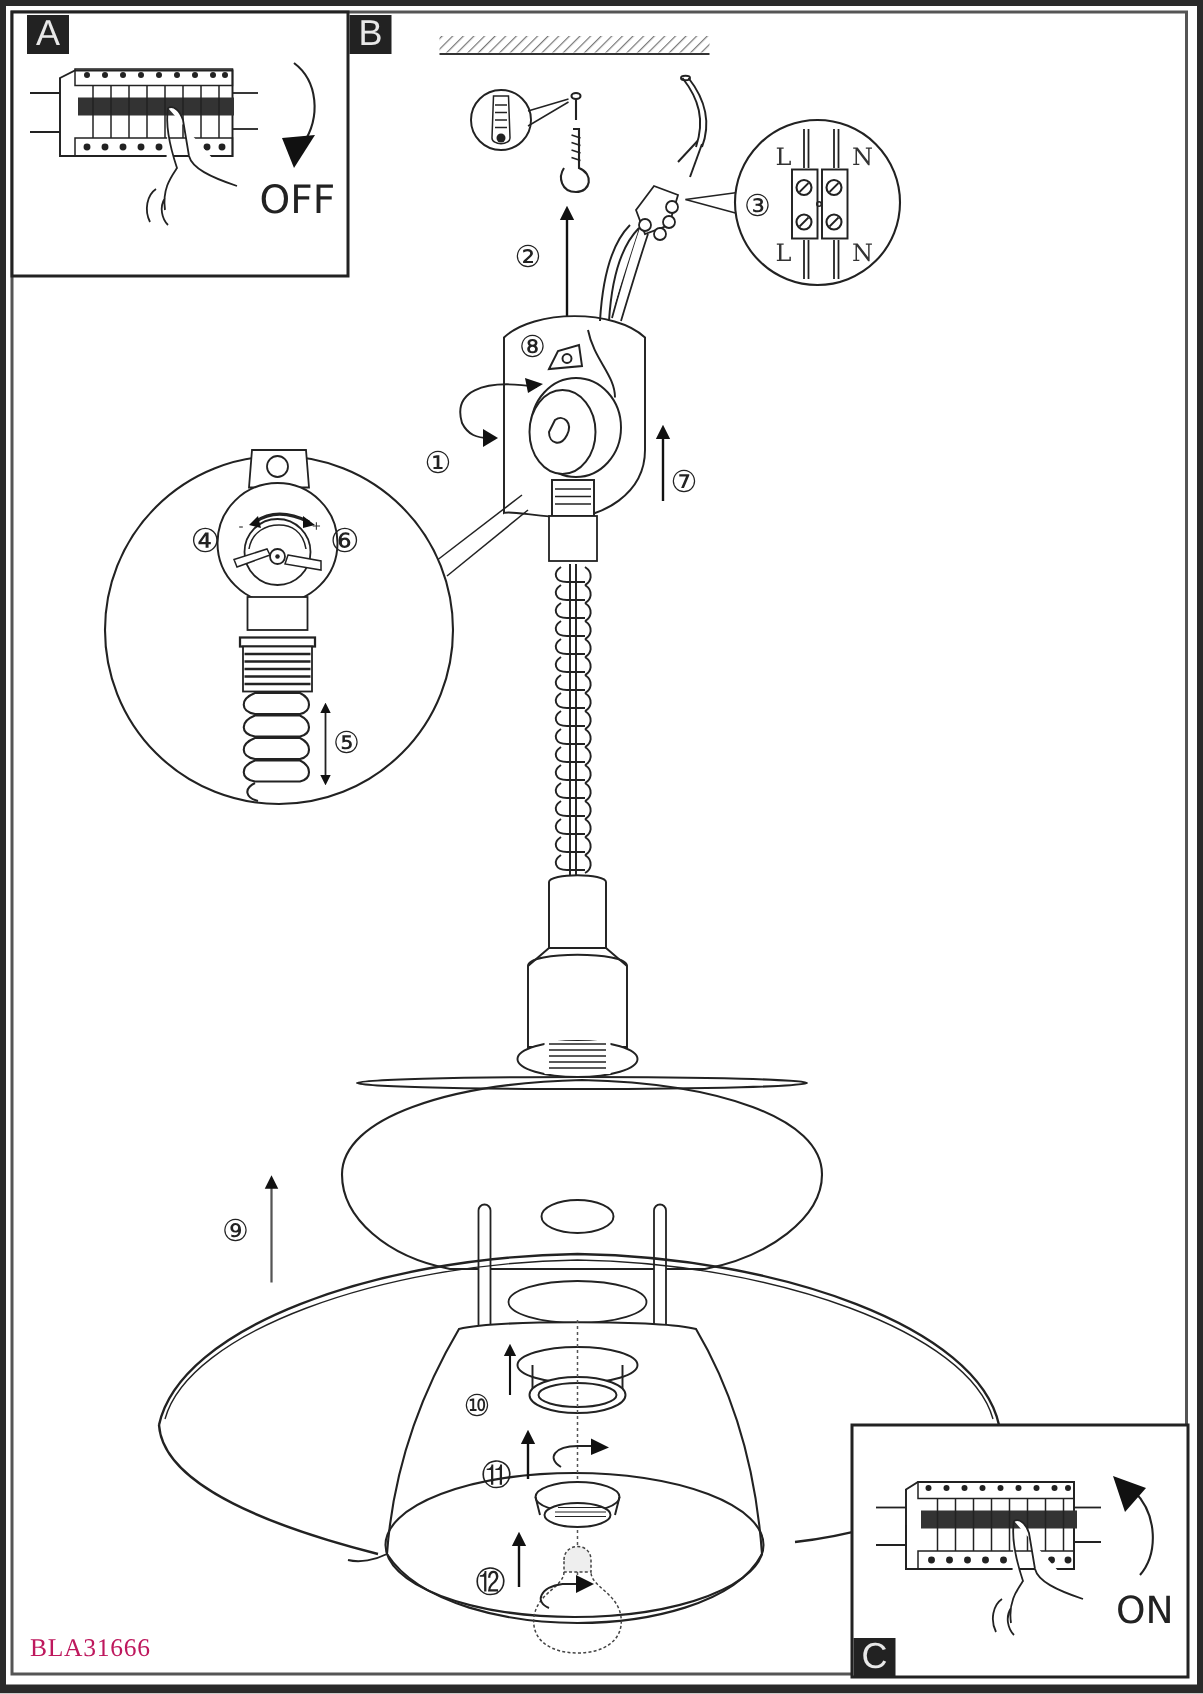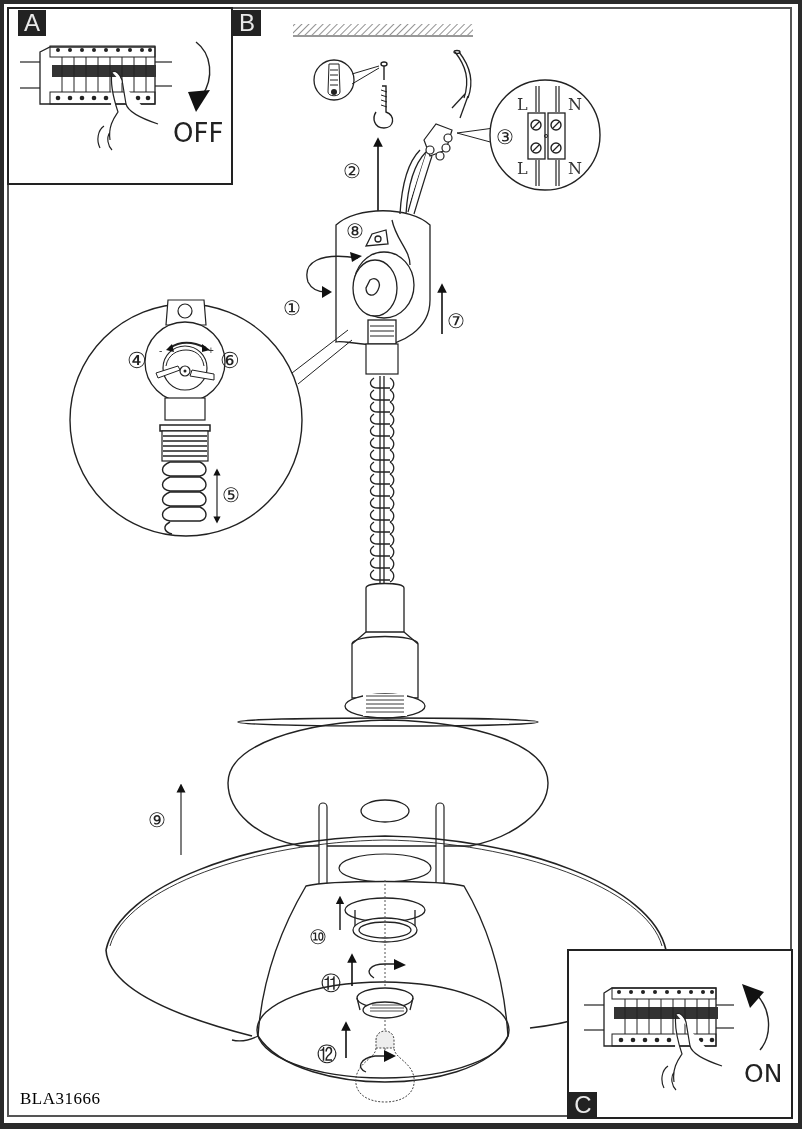--- a/index.html
+++ b/index.html
@@ -2,21 +2,21 @@
 <html><head>
 <meta charset="utf-8">
 <style>
   html, body { margin: 0; padding: 0; background: #ffffff; }
   body { width: 802px; height: 1129px; position: relative; overflow: hidden; font-family: "Liberation Sans", sans-serif; }
   .outer-frame { position: absolute; left: 0; top: 0; width: 802px; height: 1129px; box-sizing: border-box; border-top: 4px solid #2a2a2a; border-left: 4px solid #2a2a2a; border-bottom: 6px solid #2a2a2a; border-right: 4px solid #2a2a2a; }
   .inner-frame { position: absolute; left: 7px; top: 7px; width: 785px; height: 1110px; box-sizing: border-box; border: 2px solid #555; }
   svg.main { position: absolute; left: 0; top: 0; }
   .panel-tag { position: absolute; width: 28px; height: 26px; background: #222; color: #e8e8e8; font-family: "Liberation Sans", sans-serif; font-size: 24px; line-height: 26px; text-align: center; }
   .step-label { font-family: "DejaVu Serif", serif; }
-  .model-code { position: absolute; left: 20px; top: 1089px; font-family: "Liberation Serif", serif; font-size: 17px; color: #000000; letter-spacing: 0.5px; text-align: center; }
+  .model-code { position: absolute; left: 20px; top: 1089px; font-family: "Liberation Serif", serif; font-size: 17px; color: #be185d; letter-spacing: 0.5px; text-align: center; }
   .inset-text { font-family: "DejaVu Sans", sans-serif; font-weight: normal; }
 </style>
 </head>
 <body>
 
 <div class="outer-frame"></div>
 <div class="inner-frame"></div>
 
 <svg class="main" width="802" height="1129" viewBox="0 0 802 1129" xmlns="http://www.w3.org/2000/svg">
   <defs>

